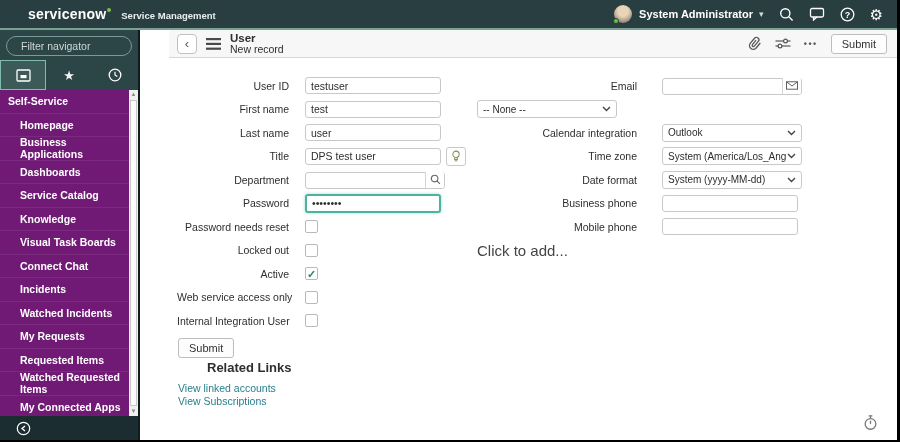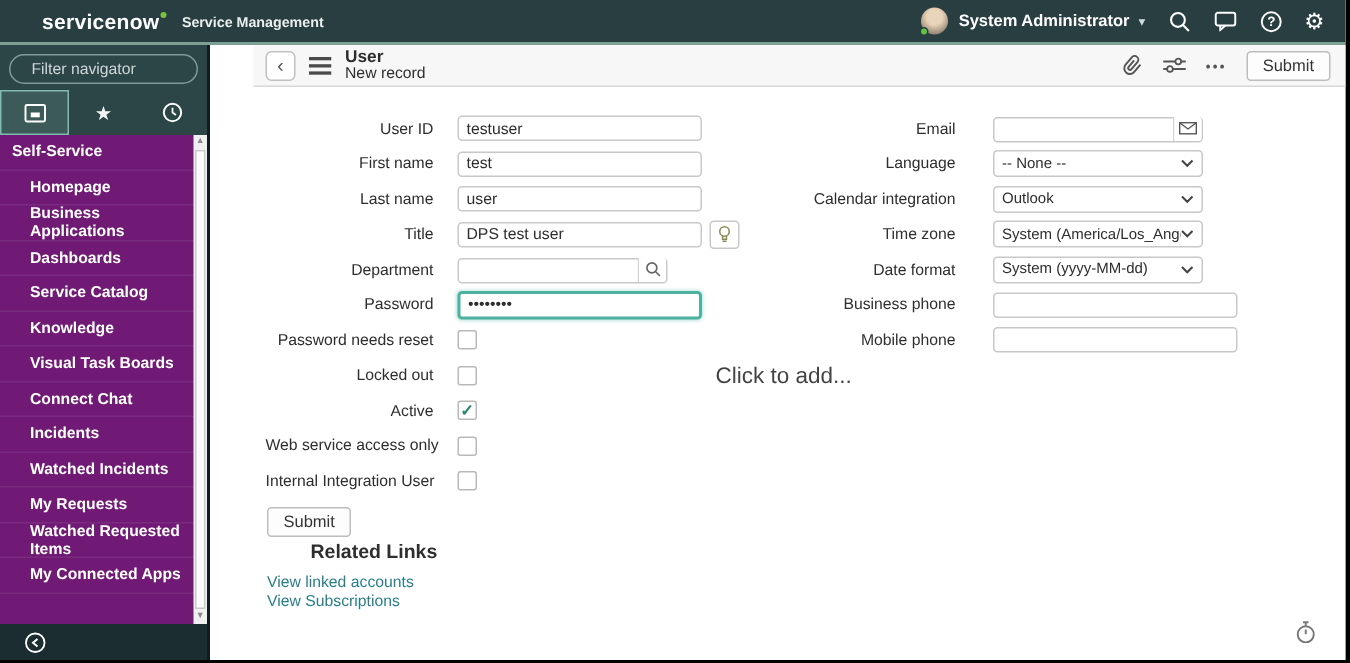--- a/index.html
+++ b/index.html
@@ -53,21 +53,21 @@
   .more-dots { color:#555; font-size:9px; font-weight:bold; letter-spacing:1.5px; }
   .btn { background:#fdfdfd; border:1px solid #bdbdbd; border-radius:3px; font-size:11px; color:#333;
          padding:3px 10px; font-family:inherit; }
 
   
   .lcol { position:absolute; left:8px; top:44px; width:330px; }
   .rcol { position:absolute; left:308px; top:44px; width:360px; }
   .row { height:23.5px; display:flex; align-items:center; }
   .lbl { width:112px; text-align:right; margin-right:16px; font-size:10.5px; color:#2e2e2e; white-space:nowrap; }
   .rlbl { width:160px; text-align:right; margin-right:25px; font-size:10.5px; color:#2e2e2e; white-space:nowrap; }
-  .inp { width:163px; height:17px; border:1px solid #c8c8c8; border-radius:3px; font-size:10.5px;
+  .inp { width:136px; height:17px; border:1px solid #c8c8c8; border-radius:3px; font-size:10.5px;
          padding:0 5px; color:#2e2e2e; font-family:inherit; outline:none; }
   .inp-wrap { position:relative; width:140px; }
   .inp-wrap .inp { width:100%; padding-right:22px; }
   .suffix { position:absolute; right:1px; top:1px; bottom:1px; width:19px; border-left:1px solid #d5d5d5;
             display:flex; align-items:center; justify-content:center; background:#fff; border-radius:0 2px 2px 0; }
   .inp.focused { border:2px solid #4db3a0; box-shadow:0 0 3px rgba(77,179,160,.55); height:19px; }
   .bulb-btn { width:20px; height:19px; margin-left:5px; background:#fff; border:1px solid #c8c8c8; border-radius:3px;
               display:flex; align-items:center; justify-content:center; }
   .cb { width:13px; height:13px; border:1px solid #b9b9b9; border-radius:2px; background:#fff; }
   .cb.checked::after { content:"✓"; display:block; text-align:center; color:#2c8575; font-size:11px; font-weight:bold; line-height:12px; }
@@ -151,20 +151,21 @@
         <div class="m-row">Homepage</div>
         <div class="m-row">Business Applications</div>
         <div class="m-row">Dashboards</div>
         <div class="m-row">Service Catalog</div>
         <div class="m-row">Knowledge</div>
         <div class="m-row">Visual Task Boards</div>
         <div class="m-row">Connect Chat</div>
         <div class="m-row">Incidents</div>
         <div class="m-row">Watched Incidents</div>
         <div class="m-row">My Requests</div>
+        <div class="m-row">Requested Items</div>
         <div class="m-row">Watched Requested Items</div>
         <div class="m-row">My Connected Apps</div>
       </div>
       <div class="scrollbar">
         <span class="sb-arrow" style="top:0">▲</span>
         <div class="sb-thumb"></div>
         <span class="sb-arrow" style="bottom:0">▼</span>
       </div>
     </div>
     <div class="side-footer">
@@ -271,21 +272,20 @@
           <input class="inp" value="" style="">
           <span class="suffix">
             <svg width="12" height="9" viewBox="0 0 13 9">
                 <rect x="0.5" y="0.5" width="12" height="8" fill="none" stroke="#555" stroke-width="1"></rect>
                 <path d="M0.5 0.5 L6.5 5 L12.5 0.5" fill="none" stroke="#555" stroke-width="1"></path>
               </svg>
           </span>
         </span>
       </div>
       <div class="row">
-        <span class="rlbl">Language</span>
         <span class="sel">
           <span>-- None --</span>
           <svg width="9" height="6" viewBox="0 0 9 6">
               <path d="M1 1l3.5 3.5L8 1" fill="none" stroke="#444" stroke-width="1.4"></path>
             </svg>
         </span>
       </div>
       <div class="row">
         <span class="rlbl">Calendar integration</span>
         <span class="sel">

